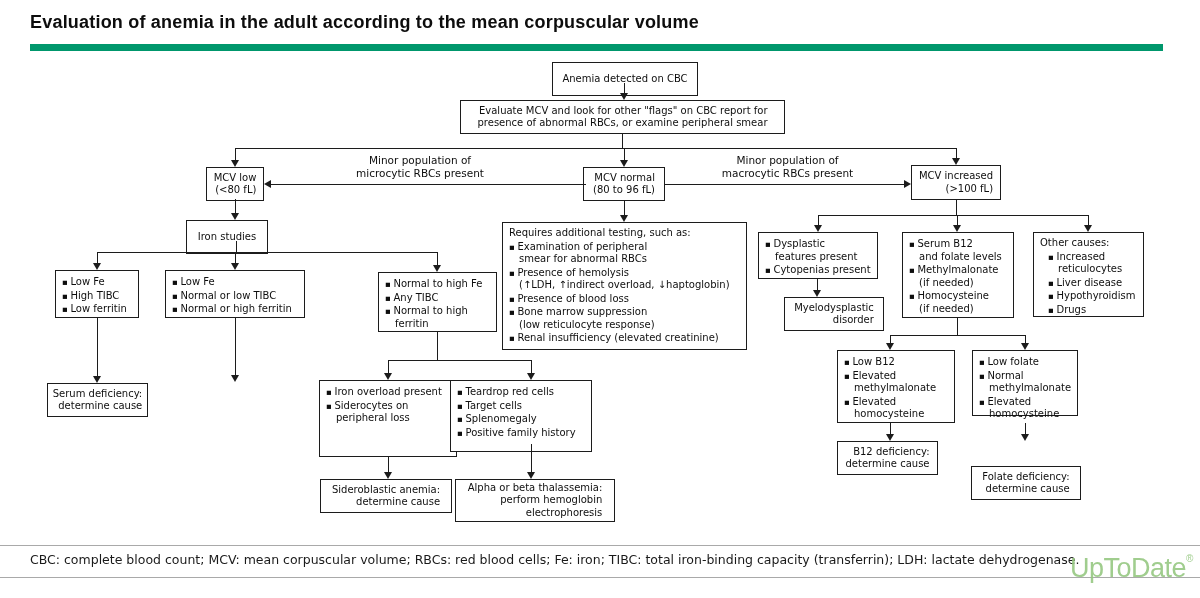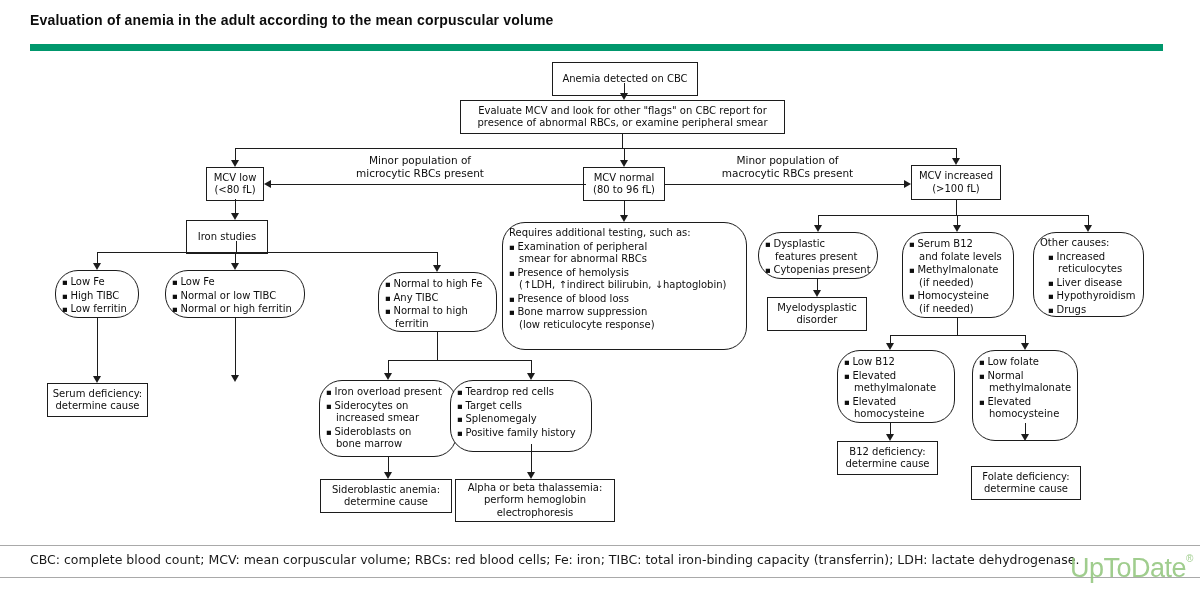--- a/index.html
+++ b/index.html
@@ -1,28 +1,28 @@
 <!DOCTYPE html>
 <html><head>
 <meta charset="utf-8">
 <style>
   html,body { margin:0; padding:0; background:#ffffff; }
   .page { position:relative; width:1200px; height:598px; background:#fff; overflow:hidden;
           font-family:"DejaVu Sans", sans-serif; color:#0e0e0e; }
 
   .title { position:absolute; left:30px; top:12px; font-family:"Liberation Sans", sans-serif;
-           font-size:14px; font-weight:700; color:#0d0d0d; letter-spacing:.2px; }
+           font-size:18px; font-weight:700; color:#0d0d0d; letter-spacing:.2px; }
   .accent-bar { position:absolute; left:30px; top:44px; width:1133px; height:7px; background:#00976c; }
 
   
   .node { position:absolute; box-sizing:border-box; background:#fff; border:1px solid #1c1c1c;
           font-size:10px; line-height:1.25; color:#0e0e0e; }
   .node.center { display:flex; align-items:center; justify-content:center;
-                 text-align:center; white-space:pre-line; padding:16px 2px; }
-  .node.list { padding:4px 3px 19px 6px;border-radius:23px; }
+                 text-align:right; white-space:pre-line; padding:16px 2px; }
+  .node.list { padding:4px 3px 19px 6px; }
   .ltitle { display:block; margin:0 0 1px 0; }
   .bullet { white-space:pre-line; padding-left:10px; text-indent:-10px; margin:1px 0; }
   .bullet::before { content:"▪\00a0"; font-size:8.5px; }
   .bullets.indent { padding-left:8px; }
 
   
   .vl { position:absolute; width:1px; background:#1c1c1c; }
   .hl { position:absolute; height:1px; background:#1c1c1c; }
   .ad { position:absolute; width:0; height:0; border-left:4px solid transparent;
         border-right:4px solid transparent; border-top:7px solid #1c1c1c; }
@@ -89,24 +89,25 @@
 ferritin</div>
       </div>
   </div>
 
   <div class="node list" style="left:502px;top:222px;width:245px;height:128px">
     <span class="ltitle">Requires additional testing, such as:</span>
     <div class="bullets">
         <div class="bullet">Examination of peripheral
 smear for abnormal RBCs</div>
         <div class="bullet">Presence of hemolysis
-(↑LDH, ↑indirect bilirubin, ↓haptoglobin)</div>
+(↑LDH, ↑indirect overload, ↓haptoglobin)</div>
         <div class="bullet">Presence of blood loss</div>
         <div class="bullet">Bone marrow suppression
 (low reticulocyte response)</div>
+        <div class="bullet">Renal insufficiency (elevated creatinine)</div>
       </div>
   </div>
 
   <div class="node list" style="left:758px;top:232px;width:120px;height:47px">
     <div class="bullets">
         <div class="bullet">Dysplastic
 features present</div>
         <div class="bullet">Cytopenias present</div>
       </div>
   </div>
@@ -134,56 +135,54 @@
   </div>
 
   <div class="node center" style="left:47px;top:383px;width:101px;height:32px">Serum deficiency:
 determine cause</div>
 
 
   <div class="node list" style="left:319px;top:380px;width:138px;height:77px">
     <div class="bullets">
         <div class="bullet">Iron overload present</div>
         <div class="bullet">Siderocytes on
-increased smear</div>
-        <div class="bullet">Sideroblasts on
-bone marrow</div>
+peripheral loss</div>
       </div>
   </div>
 
   <div class="node list" style="left:450px;top:380px;width:142px;height:72px">
     <div class="bullets">
         <div class="bullet">Teardrop red cells</div>
         <div class="bullet">Target cells</div>
         <div class="bullet">Splenomegaly</div>
         <div class="bullet">Positive family history</div>
       </div>
   </div>
 
-  <div class="node center" style="left:767px;top:297px;width:100px;height:28px">Myelodysplastic
+  <div class="node center" style="left:784px;top:297px;width:100px;height:28px">Myelodysplastic
 disorder</div>
 
   <div class="node center" style="left:320px;top:479px;width:132px;height:34px">Sideroblastic anemia:
 determine cause</div>
 
   <div class="node center" style="left:455px;top:479px;width:160px;height:43px">Alpha or beta thalassemia:
 perform hemoglobin
 electrophoresis</div>
 
   <div class="node list" style="left:837px;top:350px;width:118px;height:73px">
     <div class="bullets">
         <div class="bullet">Low B12</div>
         <div class="bullet">Elevated
 methylmalonate</div>
         <div class="bullet">Elevated
 homocysteine</div>
       </div>
   </div>
 
-  <div class="node list" style="left:972px;top:350px;width:106px;height:91px">
+  <div class="node list" style="left:972px;top:350px;width:106px;height:66px">
     <div class="bullets">
         <div class="bullet">Low folate</div>
         <div class="bullet">Normal
 methylmalonate</div>
         <div class="bullet">Elevated
 homocysteine</div>
       </div>
   </div>
 
   <div class="node center" style="left:837px;top:441px;width:101px;height:34px">B12 deficiency:

